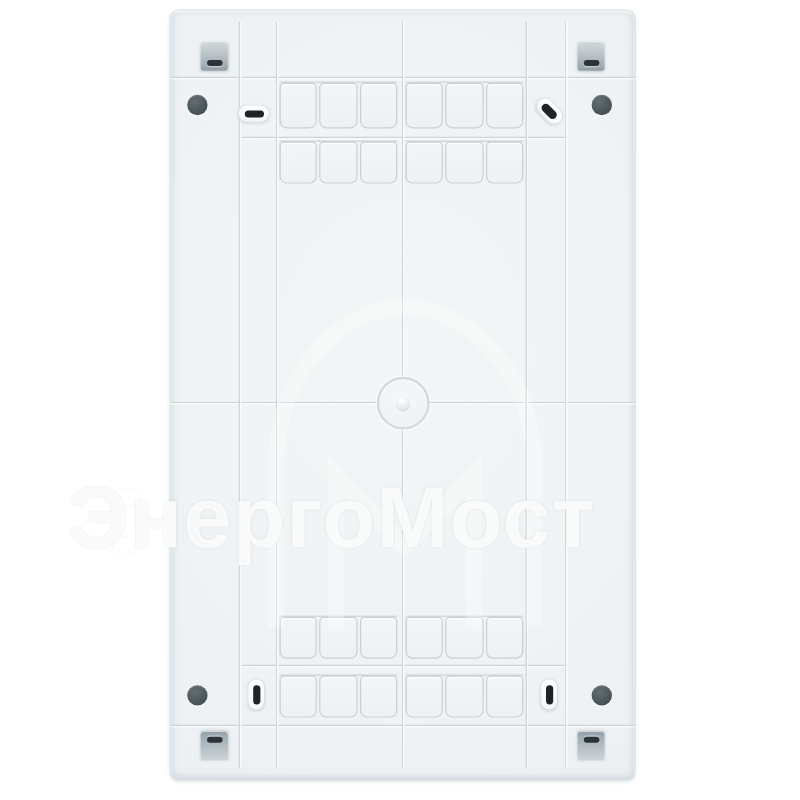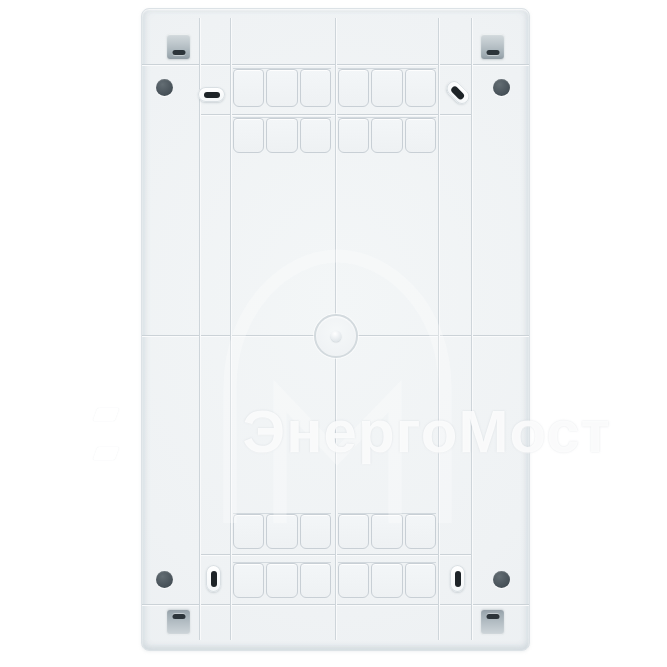--- a/index.html
+++ b/index.html
@@ -88,22 +88,22 @@
                  border:2px solid #d3dade; border-radius:50%;
                  background:radial-gradient(circle at 50% 40%, #f5f8f9 0%, #eff2f4 75%);
                  box-shadow:0 0 0 1px rgba(255,255,255,.6), inset 0 1px 2px rgba(255,255,255,.9); }
   .center-pin { position:absolute; left:50%; top:50%; transform:translate(-50%,-50%);
                 width:11px; height:11px; border-radius:50%;
                 background:radial-gradient(circle at 40% 30%, #ffffff 0%, #e9edf0 55%, #d8dee2 100%);
                 box-shadow:0 1px 1px rgba(175,185,192,.55); }
   
   .wm-logo { position:absolute; left:210px; top:228px; width:255px; height:295px;
              opacity:.38; pointer-events:none; }
-  .wm-text { position:absolute; left:56px; top:394px; width:555px; text-align:right;
-             font-weight:bold; font-size:60px; line-height:76px; letter-spacing:1px;
+  .wm-text { position:absolute; left:56px; top:394px; width:555px; text-align:left;
+             font-weight:bold; font-size:72px; line-height:76px; letter-spacing:1px;
              color:rgba(255,255,255,.82);
              text-shadow:0 0 2px rgba(168,178,186,.35), 0 1px 0 rgba(255,255,255,.45);
              pointer-events:none; }
   .wm-mark { position:absolute; width:22px; height:13px; background:rgba(255,255,255,.6);
              transform:skewX(-20deg); border-radius:2px; pointer-events:none;
              box-shadow:0 0 1px rgba(168,178,186,.3); }
   .wm-mark-1 { left:95px; top:408px; }
   .wm-mark-2 { left:95px; top:447px; }
 </style>
 </head>

